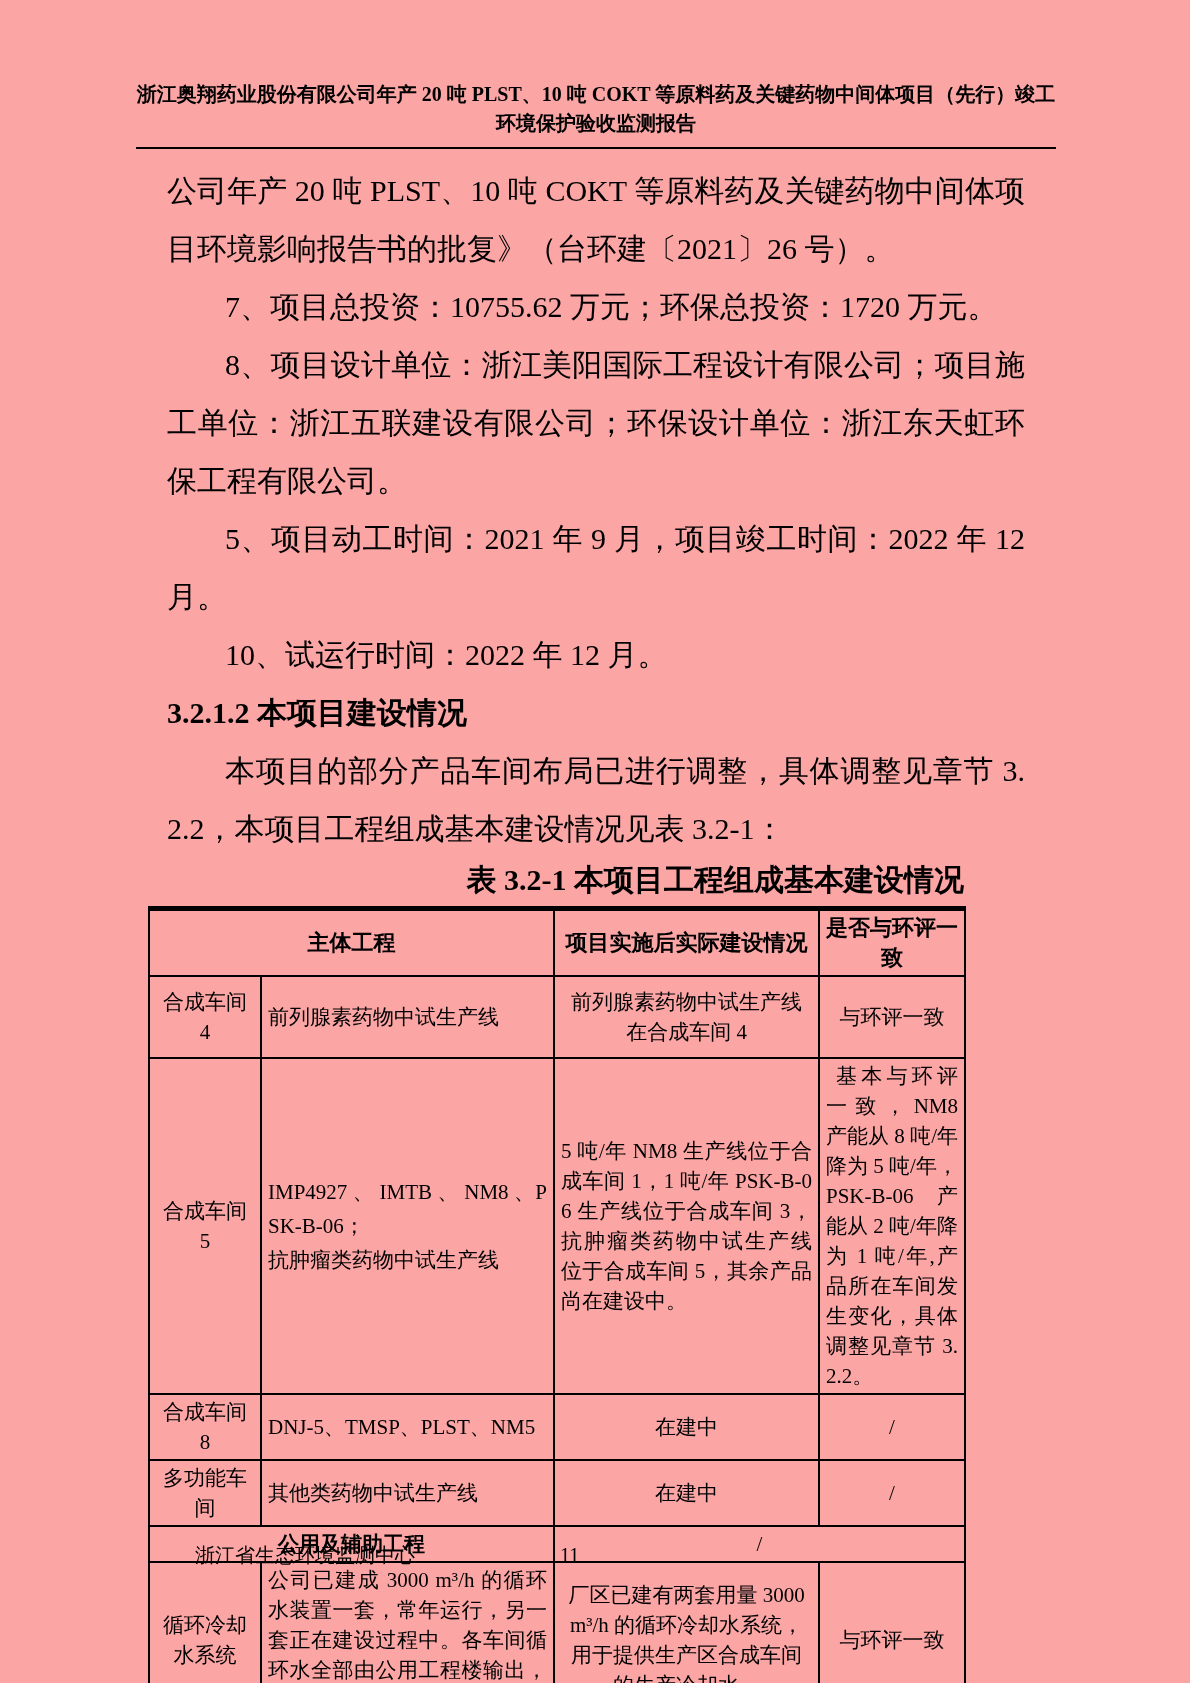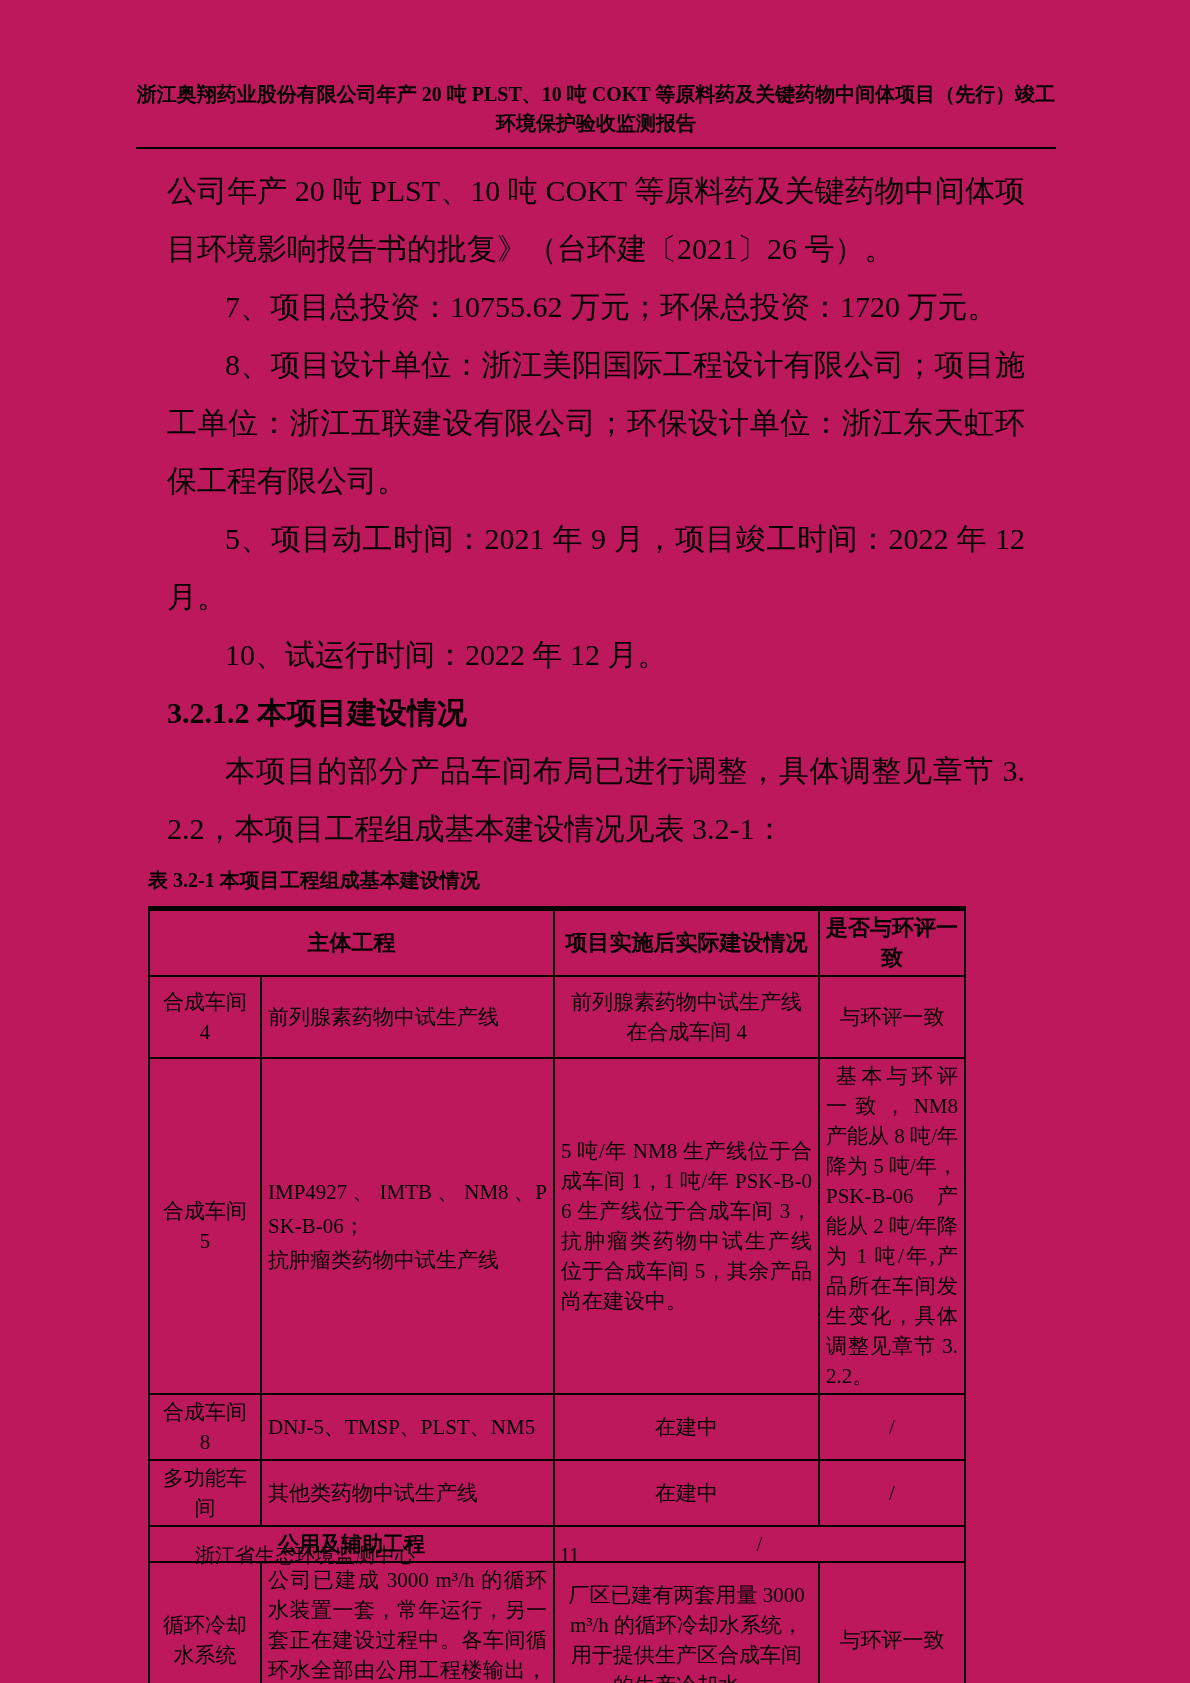--- a/index.html
+++ b/index.html
@@ -5,21 +5,21 @@
   * { margin: 0; padding: 0; box-sizing: border-box; }
   html, body { background: #ffffff; }
   body {
     font-family: "Liberation Serif", "DejaVu Serif", serif;
     color: #000;
   }
   .page {
     position: relative;
     width: 1190px;
     height: 1683px;
-    background: #be185d;
+    background: #fca5a5;
     overflow: hidden;
   }
   
   .page-header {
     margin: 0 134px 0 136px;
     padding-top: 80px;
     padding-bottom: 9px;
     border-bottom: 2px solid #000;
     text-align: center;
     font-size: 20px;
@@ -40,23 +40,23 @@
     font-size: 30px;
     line-height: 58px;
     font-weight: bold;
     text-align: left;
     word-break: keep-all;
   }
   
   .tbl-caption {
     margin: 6px 0 10px 148px;
     width: 816px;
-    text-align: left;
+    text-align: right;
     font-weight: bold;
-    font-size: 20px;
+    font-size: 30px;
     line-height: 32px;
   }
   table.main-table {
     margin-left: 148px;
     width: 816px;
     table-layout: fixed;
     border-collapse: collapse;
     border-top: 5px solid #000;
     border-bottom: 5px solid #000;
     border-left: 2px solid #000;

